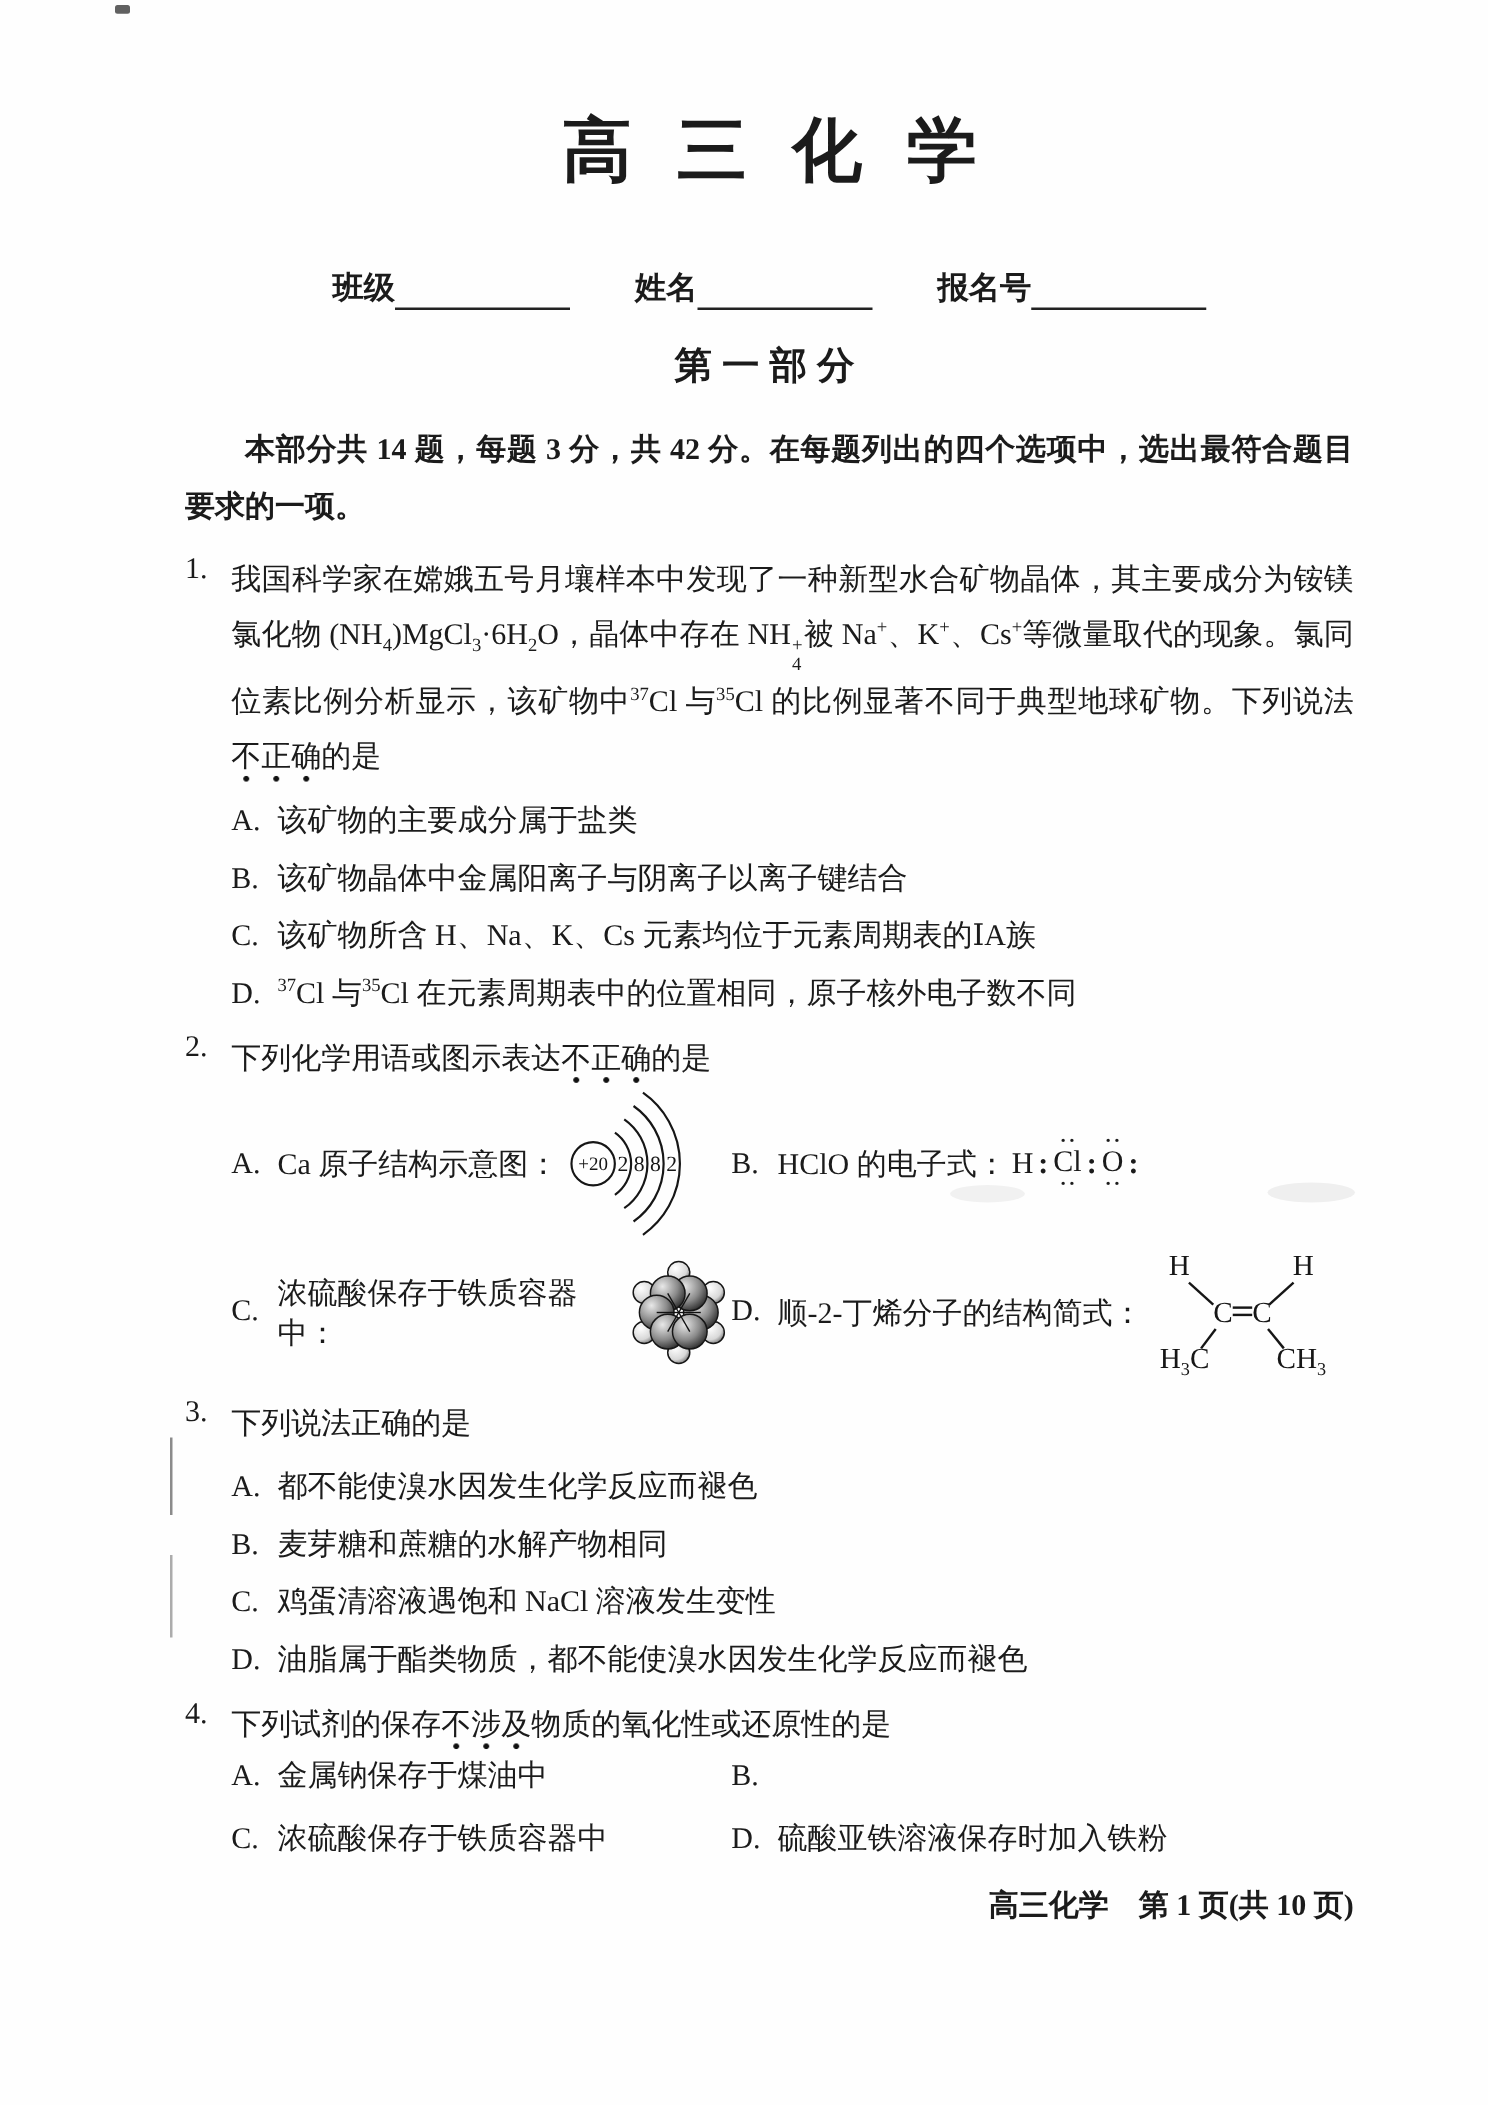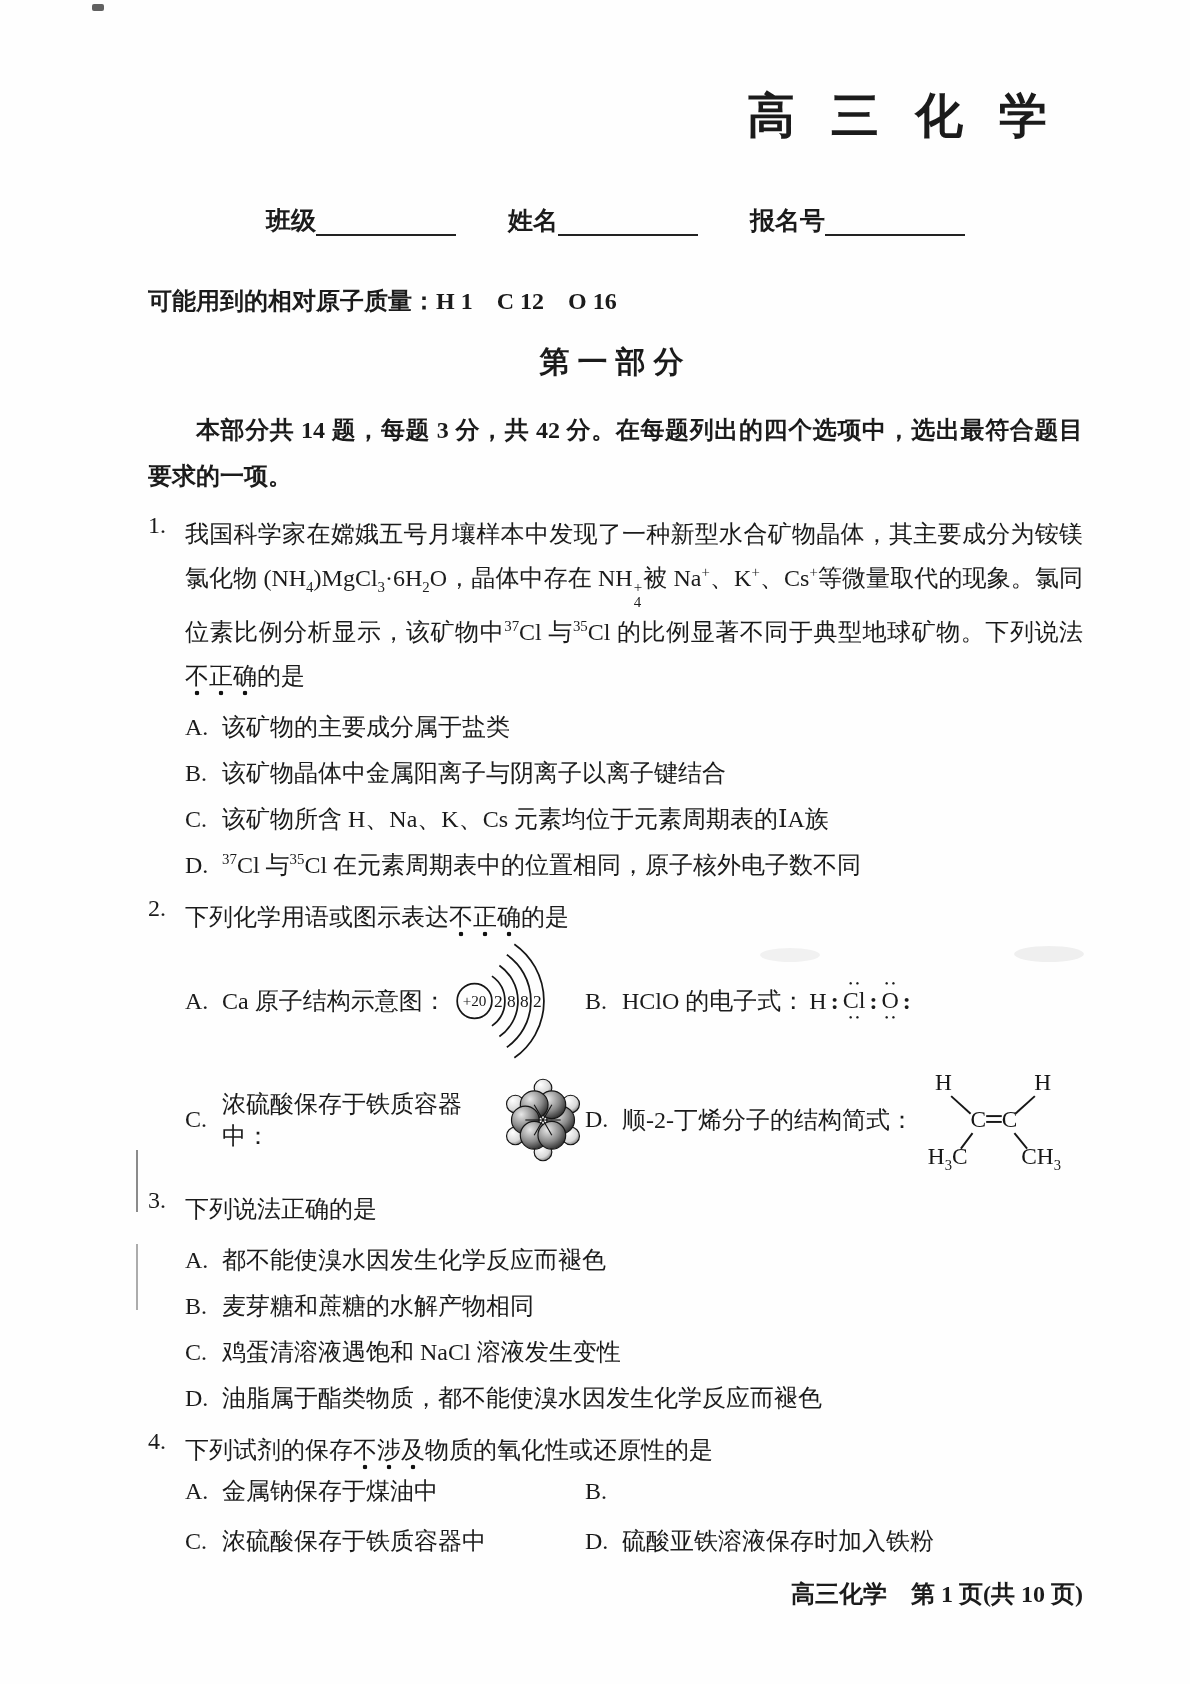--- a/index.html
+++ b/index.html
@@ -3,25 +3,25 @@
 <meta charset="utf-8">
 <style>
   html,body{margin:0;padding:0;}
   body{
     width:1190px;height:1684px;position:relative;overflow:hidden;
     background:#fefefe;color:#1b1b1b;
     font-family:"Liberation Serif","DejaVu Serif",serif;
     font-size:24px;
   }
   .content{position:absolute;left:148px;top:0;width:935px;}
-  .title{margin-top:86px;text-align:right;font-size:48px;font-weight:700;
+  .title{margin-top:86px;text-align:center;font-size:56px;font-weight:700;
          letter-spacing:36px;padding-left:36px;line-height:1.25;}
   .fields{margin-top:58px;display:flex;justify-content:center;gap:52px;
           font-size:25px;font-weight:600;line-height:34px;}
-  .field{display:flex;align-items:flex-start;}
+  .field{display:flex;align-items:flex-end;}
   .blank{display:inline-block;width:140px;border-bottom:2px solid #222;height:30px;}
   .note{margin-top:46px;font-size:24px;font-weight:600;line-height:34px;}
   .heading{margin-top:24px;text-align:center;font-size:30px;font-weight:700;letter-spacing:8px;}
   .intro{margin-top:24px;font-weight:700;line-height:46px;text-indent:2em;text-align:justify;}
   .q{margin-top:13px;}
   .qrow{display:flex;}
   .qno{width:37px;flex:none;}
   .qstem{flex:1;text-align:justify;line-height:44px;}
   .opt{display:flex;margin:12px 0 0 37px;line-height:34px;}
   .optlab{width:37px;flex:none;}
@@ -78,21 +78,20 @@
       <div class="field">
         <span>姓名</span>
           <span class="blank"></span>
       </div>
       <div class="field">
         <span>报名号</span>
           <span class="blank"></span>
       </div>
     </div>
 
-    <div class="note">可能用到的相对原子质量：H 1　C 12　O 16</div>
 
     <div class="heading">第一部分</div>
 
     <div class="intro">本部分共 14 题，每题 3 分，共 42 分。在每题列出的四个选项中，选出最符合题目要求的一项。</div>
 
     <div class="q">
       <div class="qrow">
         <span class="qno">1.</span>
         <span class="qstem">我国科学家在嫦娥五号月壤样本中发现了一种新型水合矿物晶体，其主要成分为铵镁氯化物 (NH<sub>4</sub>)MgCl<sub>3</sub>·6H<sub>2</sub>O，晶体中存在 NH<span class="ss">
               <span>+</span>

